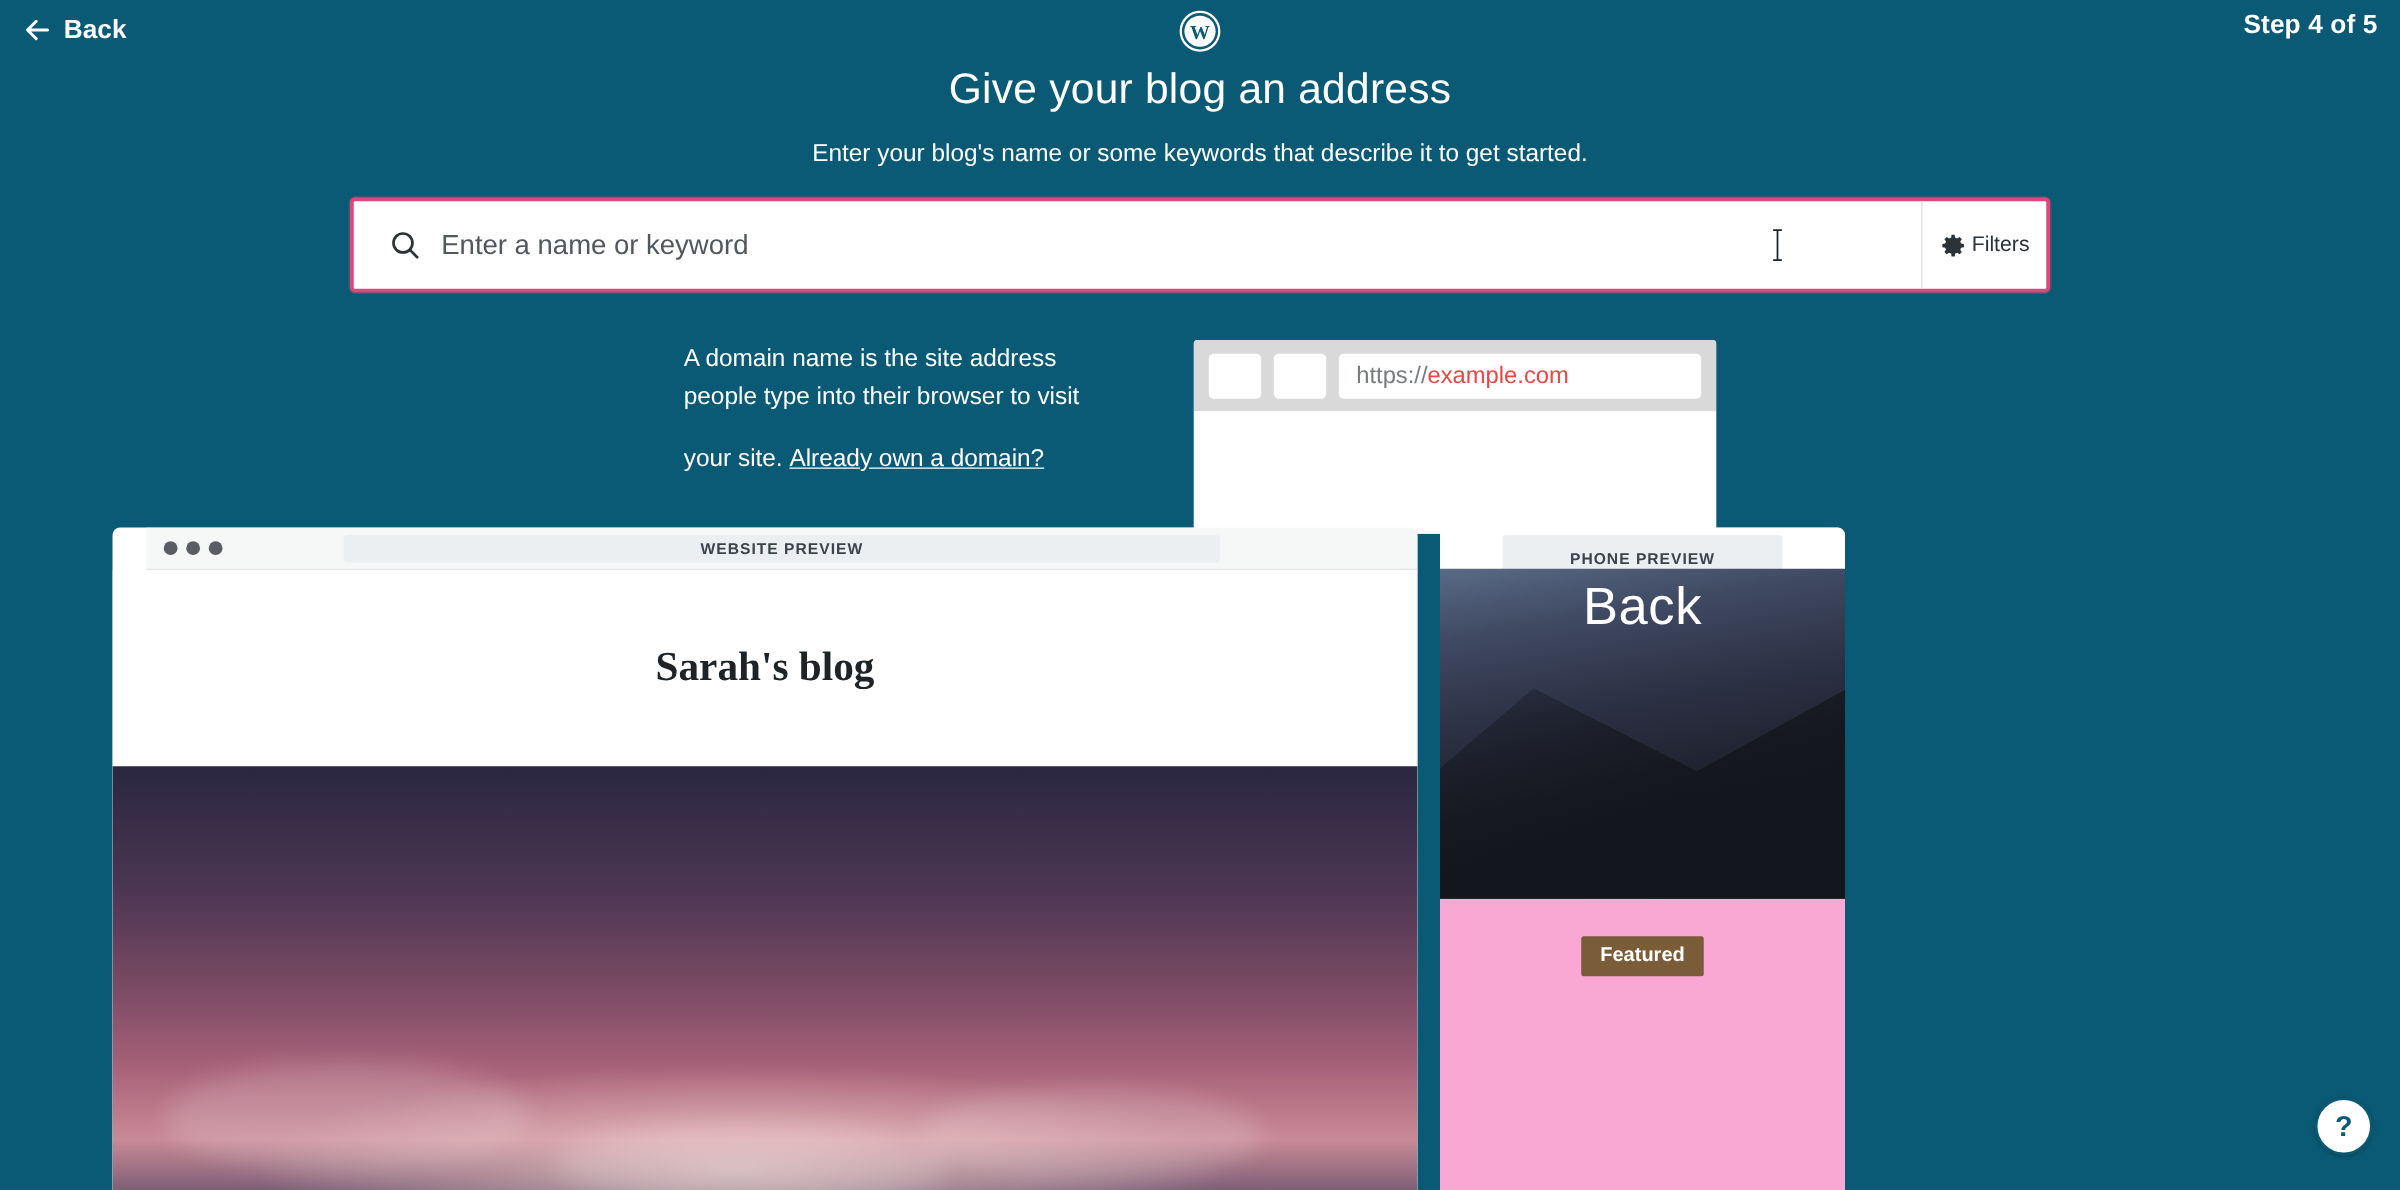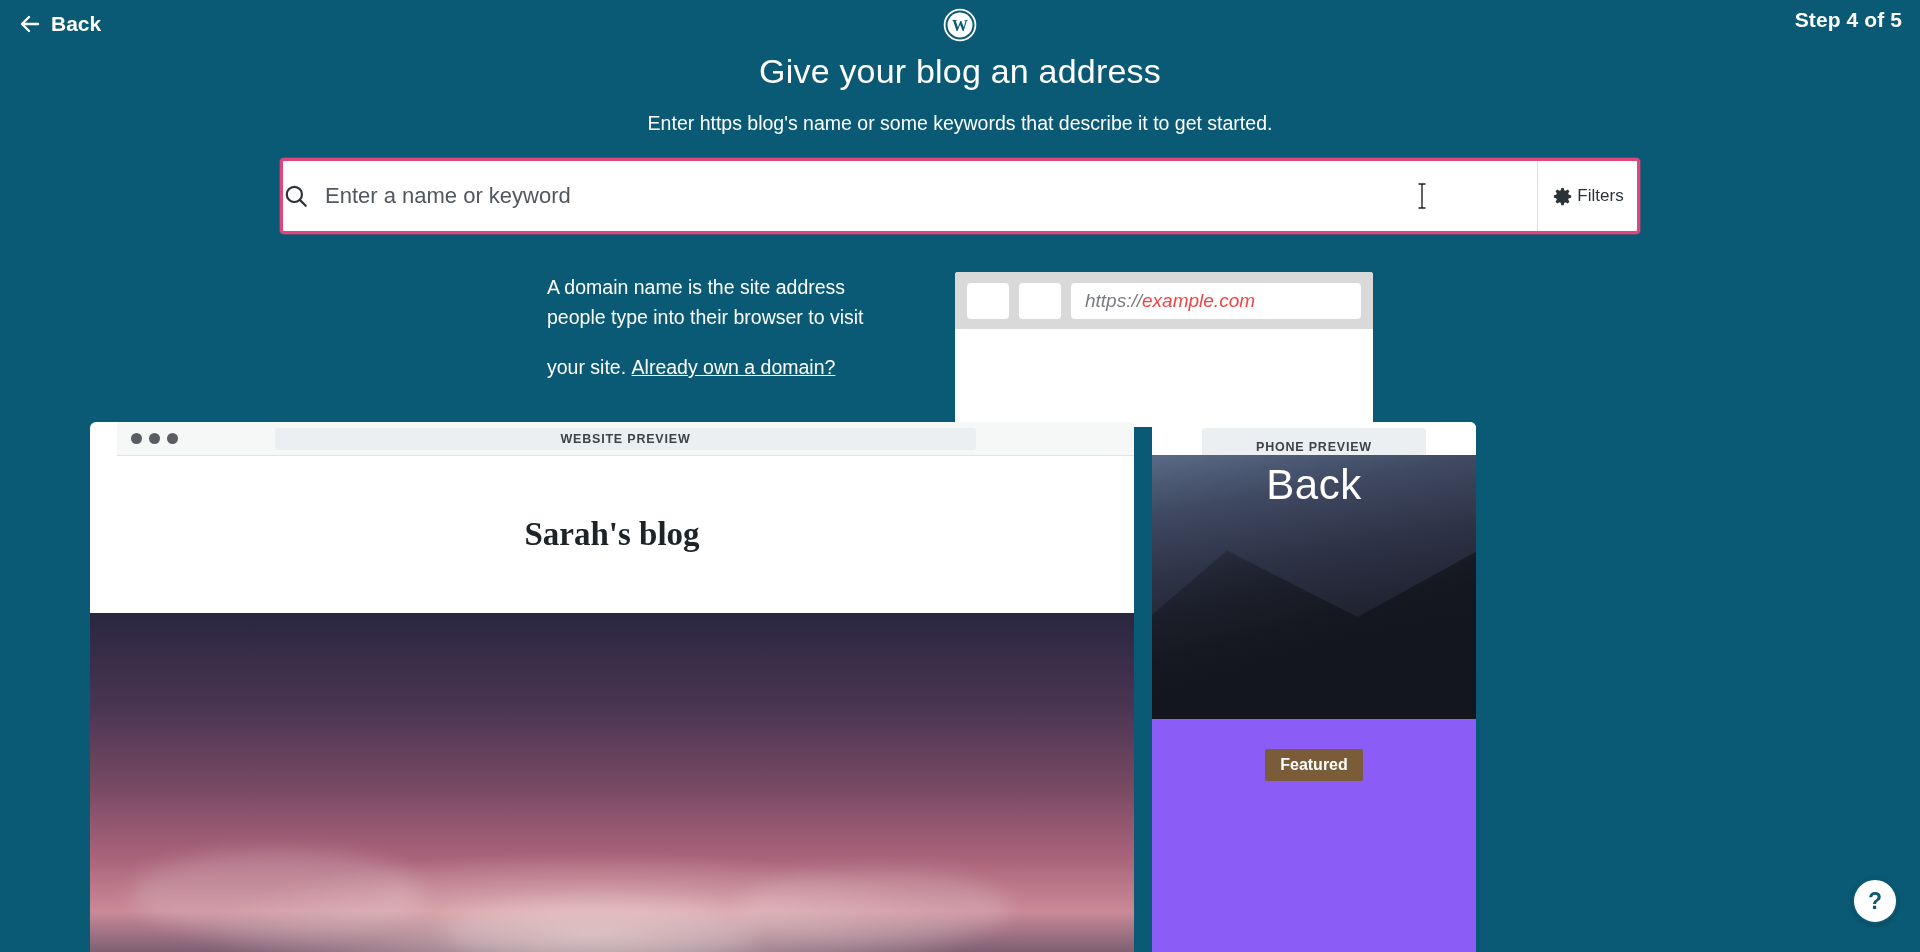--- a/index.html
+++ b/index.html
@@ -44,21 +44,21 @@
   .search-wrap {
     position: absolute; left: 280px; top: 158px;
     width: 1360px; height: 76px;
     background: #ffffff; border-radius: 4px;
     border: 3px solid #e0467c;
     display: flex; align-items: stretch;
     box-shadow: 0 0 0 1px rgba(224,70,124,.35);
   }
   .search-field {
     flex: 1; display: flex; align-items: center; gap: 16px;
-    position: relative;
+    padding-left: 28px; position: relative;
   }
   .search-icon { width: 26px; height: 26px; flex: 0 0 26px; }
   .search-input {
     border: 0; outline: none; flex: 1;
     font-family: "Liberation Sans", sans-serif;
     font-size: 22px; color: #2c3338; background: transparent;
     padding-right: 30px;
   }
   .search-input::placeholder { color: #50575e; opacity: 1; }
   .text-caret {
@@ -83,21 +83,21 @@
     font-size: 19.5px; line-height: 30px;
   }
   .own-domain-link {
     display: inline-block; margin-top: 20px;
     color: #ffffff; font-size: 19.5px; text-decoration: underline;
     cursor: pointer;
   }
   .browser-mock {
     width: 418px; height: 155px; background: #ffffff;
     border-radius: 3px; overflow: hidden;
-    display: flex; flex-direction: column; font-style: italic;
+    display: flex; flex-direction: column;
   }
   .browser-chrome {
     height: 57px; background: #d9d9d9;
     display: flex; align-items: center; gap: 10px;
     padding: 0 12px;
   }
   .chrome-tab { width: 42px; height: 36px; background: #ffffff; border-radius: 4px; }
   .chrome-url {
     flex: 1; height: 36px; background: #ffffff; border-radius: 4px;
     display: flex; align-items: center; padding-left: 14px;
@@ -167,21 +167,21 @@
   .phone-hero-title {
     position: absolute; left: 0; top: 6px; width: 100%;
     text-align: center; color: #ffffff;
     font-size: 42px; font-weight: 300; letter-spacing: .5px;
   }
   .phone-mountain {
     position: absolute; left: -6%; top: 20%; width: 112%; height: 90%;
     background: linear-gradient(160deg, rgba(40,45,60,.0) 0%, rgba(20,22,30,.92) 55%);
     clip-path: polygon(0% 52%, 26% 18%, 62% 46%, 100% 14%, 100% 100%, 0% 100%);
   }
-  .phone-body { background: #8b5cf6; height: 233px; padding-top: 30px; text-align: center; }
+  .phone-body { background: #f9a8d4; height: 233px; padding-top: 30px; text-align: center; }
   .featured-badge {
     display: inline-block; background: #7a5c38; color: #ffffff;
     font-size: 16px; font-weight: 700; padding: 7px 15px; border-radius: 2px;
   }
 
   
   .help-btn {
     position: absolute; right: 22px; bottom: 28px;
     width: 46px; height: 46px; border-radius: 50%;
     background: #ffffff; border: 2px solid #0b5a75;
@@ -204,21 +204,21 @@
 
   <svg class="wp-logo" viewBox="0 0 64 64">
     <circle cx="32" cy="32" r="29" fill="none" stroke="#ffffff" stroke-width="3.4"></circle>
     <circle cx="32" cy="32" r="23.5" fill="#ffffff"></circle>
     <text x="32" y="44" text-anchor="middle" font-family="Liberation Serif, serif" font-size="30" font-weight="700" fill="#0b5a75">W</text>
   </svg>
 
   <div class="step-indicator">Step 4 of 5</div>
 
   <div class="headline">Give your blog an address</div>
-  <div class="subhead">Enter https blog's name or some keywords that describe it to get started.</div>
+  <div class="subhead">Enter your blog's name or some keywords that describe it to get started.</div>
 
   <div class="search-wrap">
     <div class="search-field">
       <svg class="search-icon" viewBox="0 0 24 24">
         <circle cx="10.5" cy="10.5" r="7" fill="none" stroke="#2c3338" stroke-width="2"></circle>
         <path d="M15.8 15.8L21 21" stroke="#2c3338" stroke-width="2" stroke-linecap="round"></path>
       </svg>
       <input class="search-input" type="text" placeholder="Enter a name or keyword" style="">
       <svg class="text-caret" viewBox="0 0 10 26">
         <path d="M2 1h6M2 25h6M5 1v24" stroke="#1d2327" stroke-width="1.4" fill="none" stroke-linecap="round"></path>

